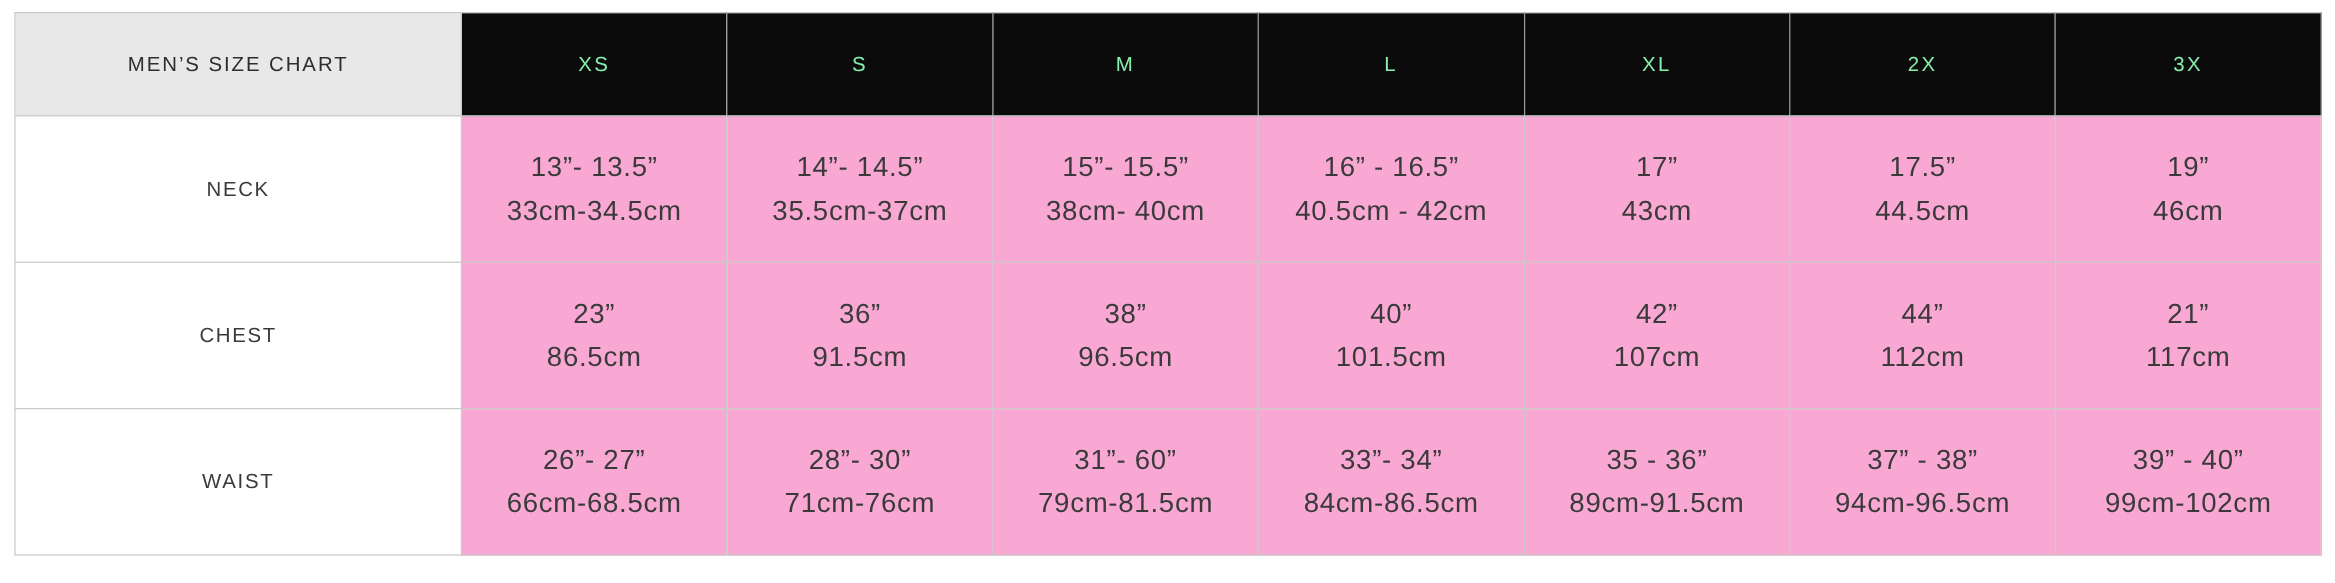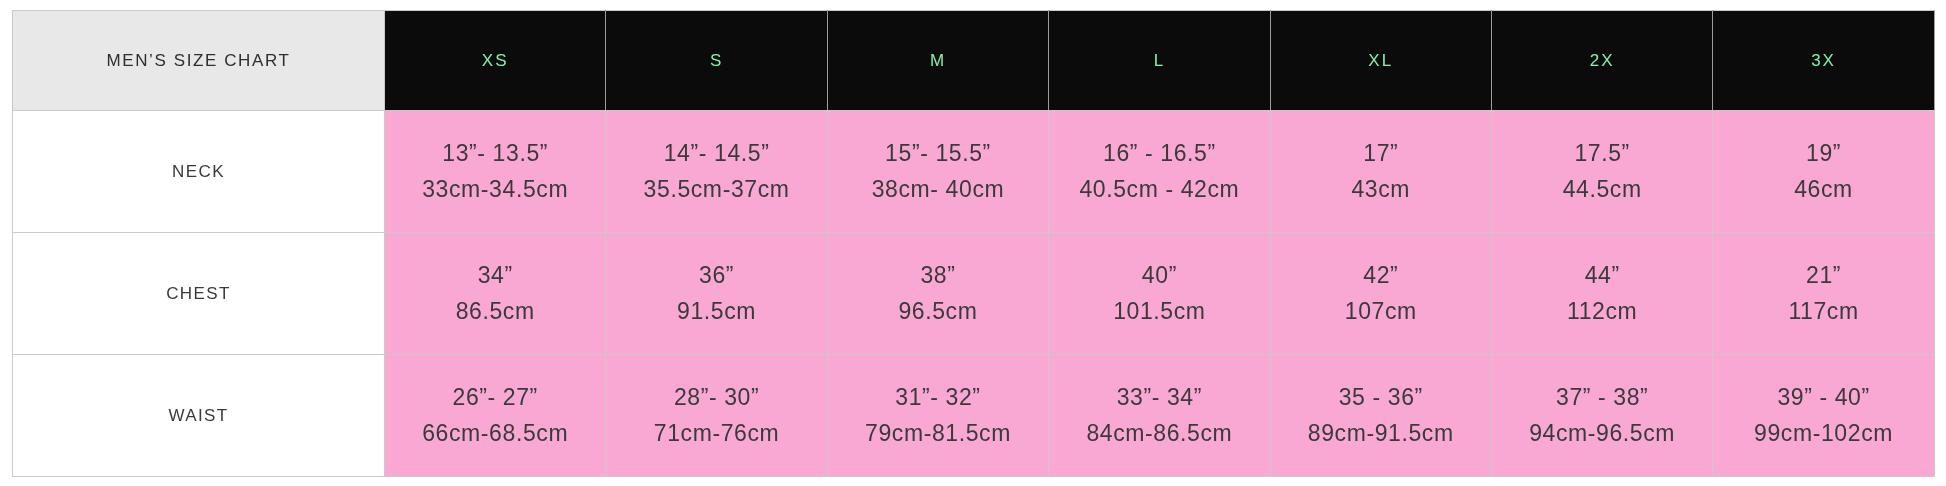--- a/index.html
+++ b/index.html
@@ -23,21 +23,21 @@
   }
   col.label-col { width: 372px; }
   col.size-col  { width: 221.4px; }
 
   .size-chart th, .size-chart td {
     border: 1px solid #c9c9c9;
     text-align: center;
     vertical-align: middle;
     padding: 0;
   }
-  tr.header-row { height: 100px; }
+  tr.header-row { height: 86px; }
   tr.data-row   { height: 122px; }
 
   th.corner-cell {
     background: #e8e8e8;
     color: #2e2e2e;
     font-size: 17px;
     font-weight: 400;
     letter-spacing: 1.6px;
   }
   th.size-cell {
@@ -120,21 +120,21 @@
         </td>
         <td class="value-cell">
           <div class="line-in">19”</div>
           <div class="line-cm">46cm</div>
         </td>
       </tr>
 
       <tr class="data-row">
         <td class="row-label">CHEST</td>
         <td class="value-cell">
-          <div class="line-in">34”</div>
+          <div class="line-in">23”</div>
           <div class="line-cm">86.5cm</div>
         </td>
         <td class="value-cell">
           <div class="line-in">36”</div>
           <div class="line-cm">91.5cm</div>
         </td>
         <td class="value-cell">
           <div class="line-in">38”</div>
           <div class="line-cm">96.5cm</div>
         </td>
@@ -160,21 +160,21 @@
         <td class="row-label">WAIST</td>
         <td class="value-cell">
           <div class="line-in">26”- 27”</div>
           <div class="line-cm">66cm-68.5cm</div>
         </td>
         <td class="value-cell">
           <div class="line-in">28”- 30”</div>
           <div class="line-cm">71cm-76cm</div>
         </td>
         <td class="value-cell">
-          <div class="line-in">31”- 32”</div>
+          <div class="line-in">31”- 60”</div>
           <div class="line-cm">79cm-81.5cm</div>
         </td>
         <td class="value-cell">
           <div class="line-in">33”- 34”</div>
           <div class="line-cm">84cm-86.5cm</div>
         </td>
         <td class="value-cell">
           <div class="line-in">35 - 36”</div>
           <div class="line-cm">89cm-91.5cm</div>
         </td>

